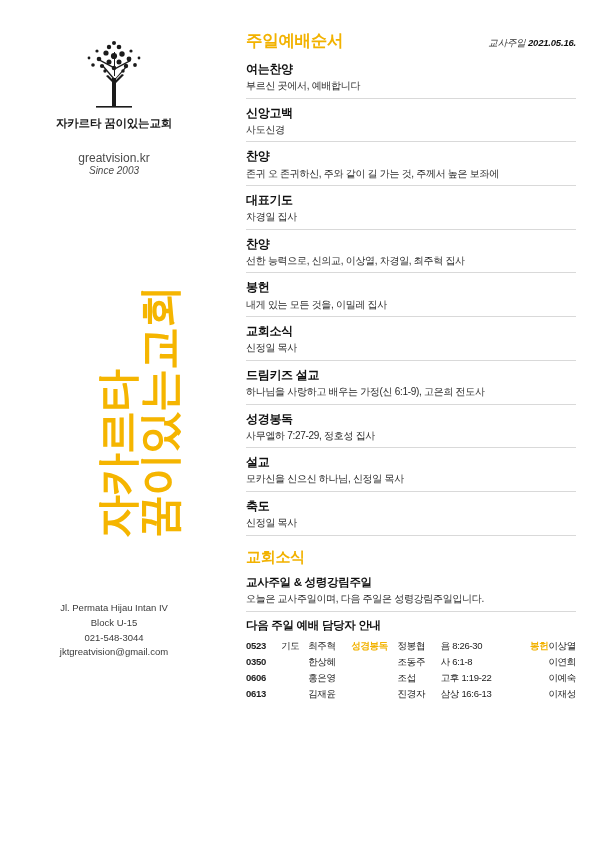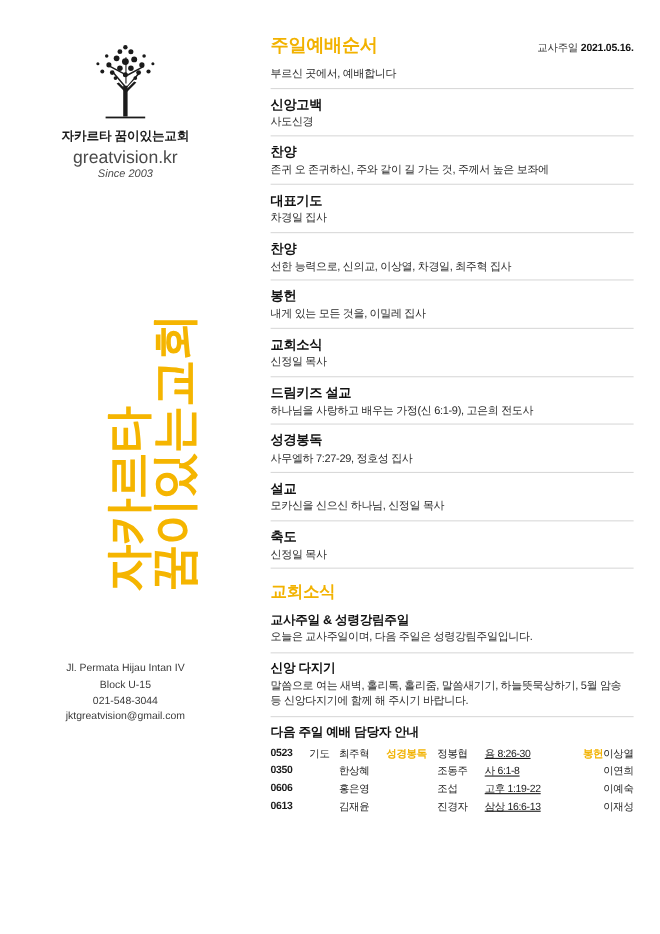--- a/index.html
+++ b/index.html
@@ -34,22 +34,22 @@
   }
   .tree-svg { display: block; margin: 0 auto; }
   .church-name {
     margin-top: 6px;
     font-size: 11.5px;
     font-weight: bold;
     color: #1b1b1b;
     letter-spacing: -0.2px;
   }
   .church-url {
-    margin-top: 4px;
-    font-size: 16px;
+    margin-top: 20px;
+    font-size: 12px;
     color: #4a4a4a;
   }
   .church-since {
     font-size: 10px;
     color: #4a4a4a;
     font-style: italic;
   }
   
   .vertical-title {
     position: absolute;
@@ -90,20 +90,21 @@
   .main-heading {
     color: #f2b200;
     font-weight: bold;
     font-size: 16.5px;
     letter-spacing: -0.3px;
   }
   .head-meta {
     font-size: 9.5px;
     color: #333;
     letter-spacing: -0.2px;
+    font-style: italic;
   }
   .head-meta .date {
     font-weight: bold;
     color: #111;
   }
   .order-list {
     margin-top: 9px;
   }
   .order-item {
     padding-bottom: 5px;
@@ -168,21 +169,21 @@
   }
   table.duty td {
     padding: 1.5px 0;
     vertical-align: top;
     white-space: nowrap;
   }
   td.c-date { width: 44px; font-weight: bold; }
   td.c-lbl1 { width: 32px; font-weight: normal; }
   td.c-name1 { width: 52px; }
   td.c-lbl2 { width: 52px; font-weight: bold; color: #f2b200; }
-  td.c-ref { width: 96px; text-decoration: underline; }
+  td.c-ref { width: 96px; }
   td.c-lbl3 { width: 34px; font-weight: bold; color: #f2b200; text-align: right; }
   td.c-name3 { text-align: right; }
   .duty-row-first td.c-lbl2 { color: #f2b200; }
 </style>
 </head>
 <body>
 
 <div class="page">
 
   <div class="left-col">
@@ -251,20 +252,21 @@
     <div class="head-row">
       <div class="main-heading">주일예배순서</div>
       <div class="head-meta">
         <span>교사주일</span>
         <span class="date">2021.05.16.</span>
       </div>
     </div>
 
     <div class="order-list">
       <div class="order-item">
+        <div class="oi-title">여는찬양</div>
         <div class="oi-sub">부르신 곳에서, 예배합니다</div>
       </div>
       <div class="order-item">
         <div class="oi-title">신앙고백</div>
         <div class="oi-sub">사도신경</div>
       </div>
       <div class="order-item">
         <div class="oi-title">찬양</div>
         <div class="oi-sub">존귀 오 존귀하신, 주와 같이 길 가는 것, 주께서 높은 보좌에</div>
       </div>
@@ -301,24 +303,20 @@
         <div class="oi-sub">신정일 목사</div>
       </div>
     </div>
 
     <div class="section-heading">교회소식</div>
 
     <div class="notice-list">
       <div class="notice-item">
         <div class="ni-title">교사주일 &amp; 성령강림주일</div>
         <div class="ni-body">오늘은 교사주일이며, 다음 주일은 성령강림주일입니다.</div>
-      </div>
-      <div class="notice-item">
-        <div class="ni-title">신앙 다지기</div>
-        <div class="ni-body">말씀으로 여는 새벽, 홀리톡, 홀리줌, 말씀새기기, 하늘뜻묵상하기, 5월 암송 등 신앙다지기에 함께 해 주시기 바랍니다.</div>
       </div>
     </div>
 
     <div class="duty-title">다음 주일 예배 담당자 안내</div>
     <table class="duty">
       <tbody>
         <tr class="duty-row-first">
           <td class="c-date">0523</td>
           <td class="c-lbl1">기도</td>
           <td class="c-name1">최주혁</td>

